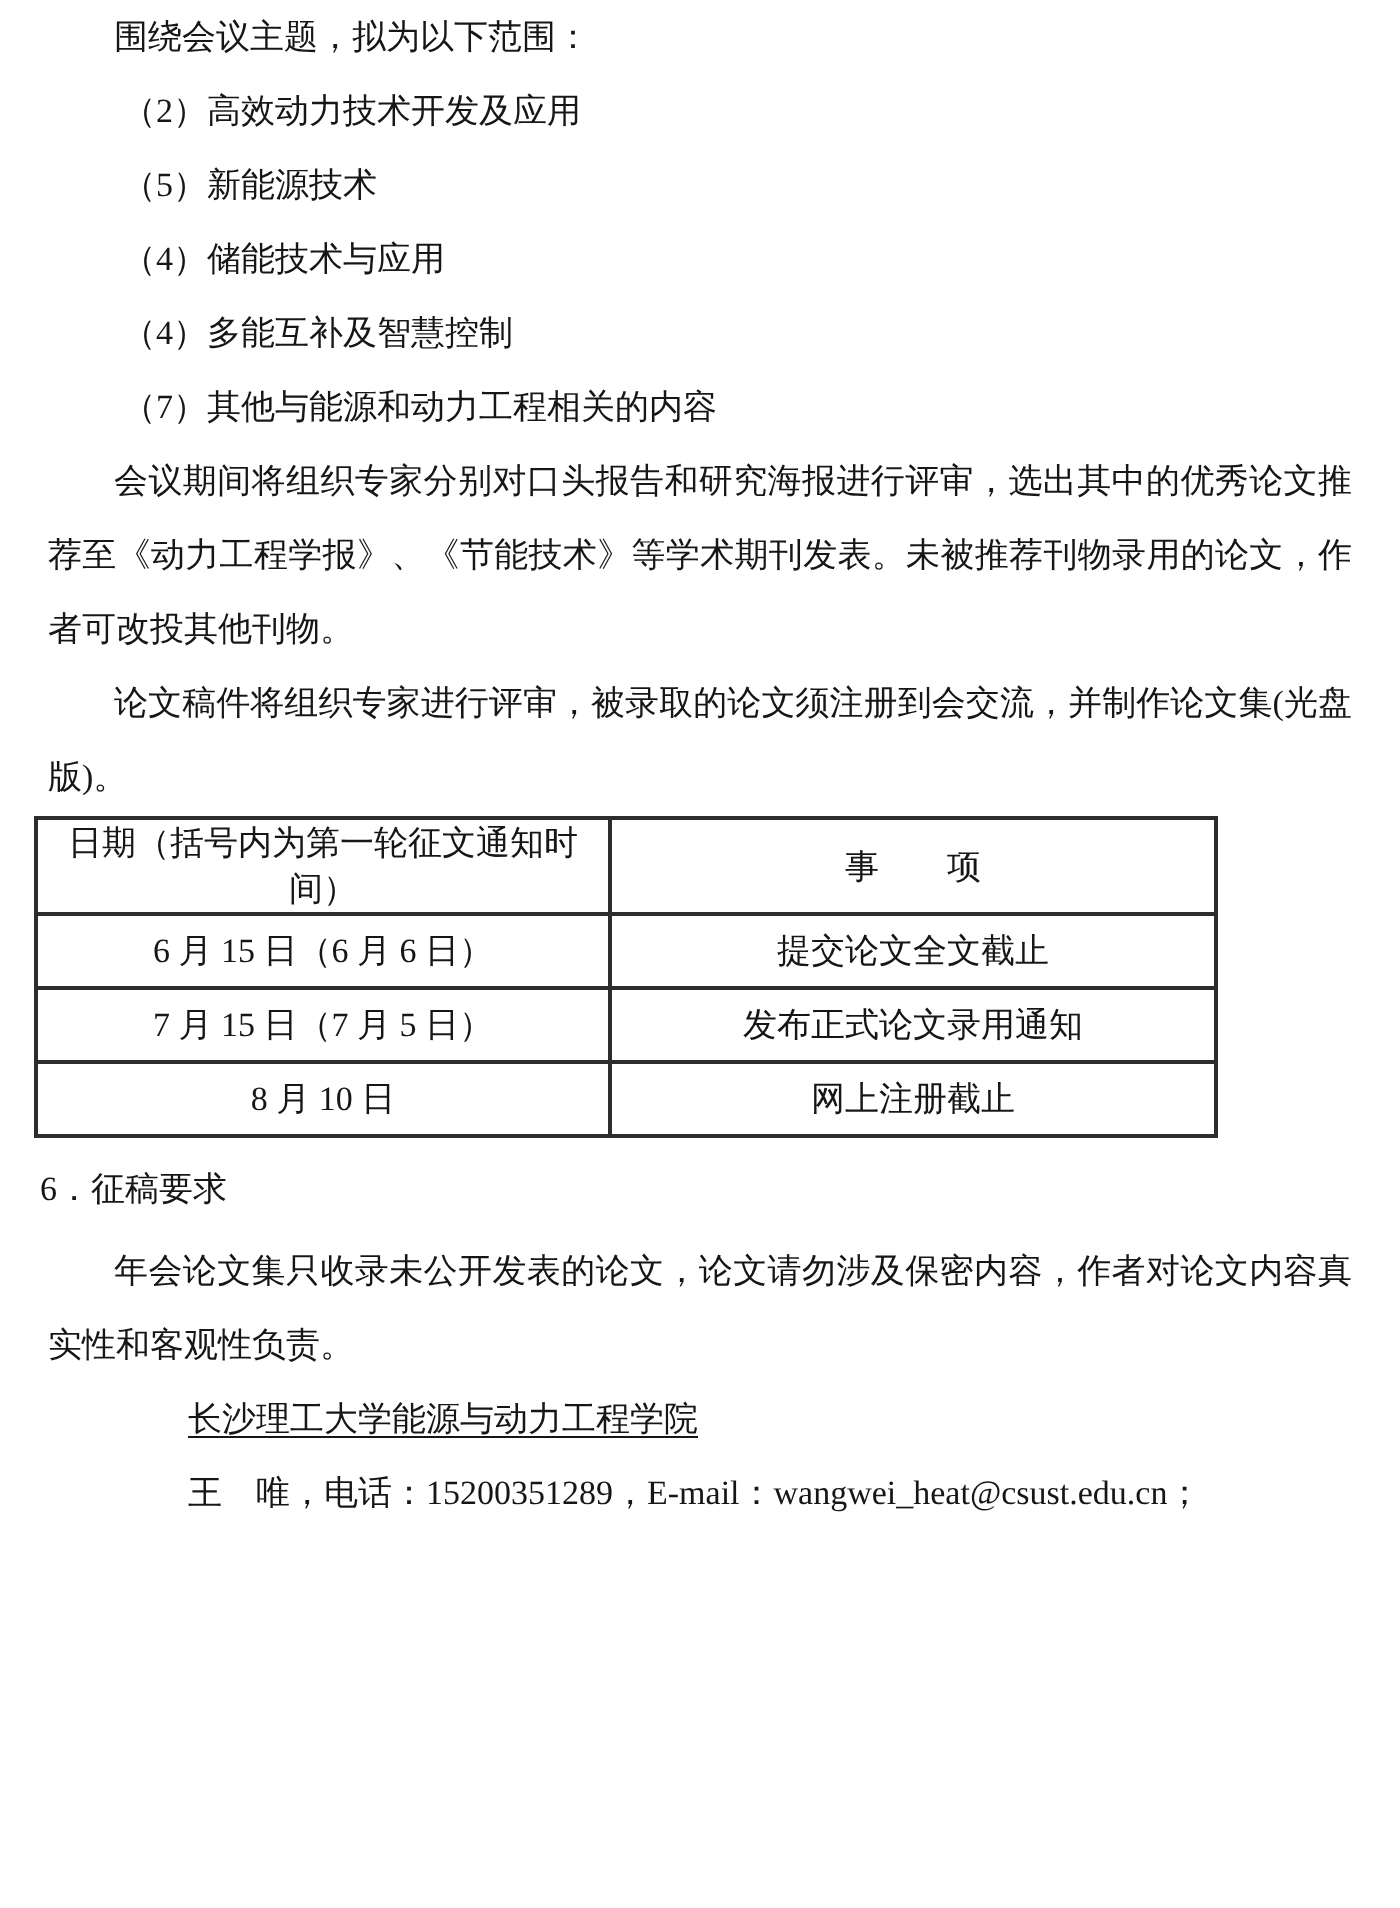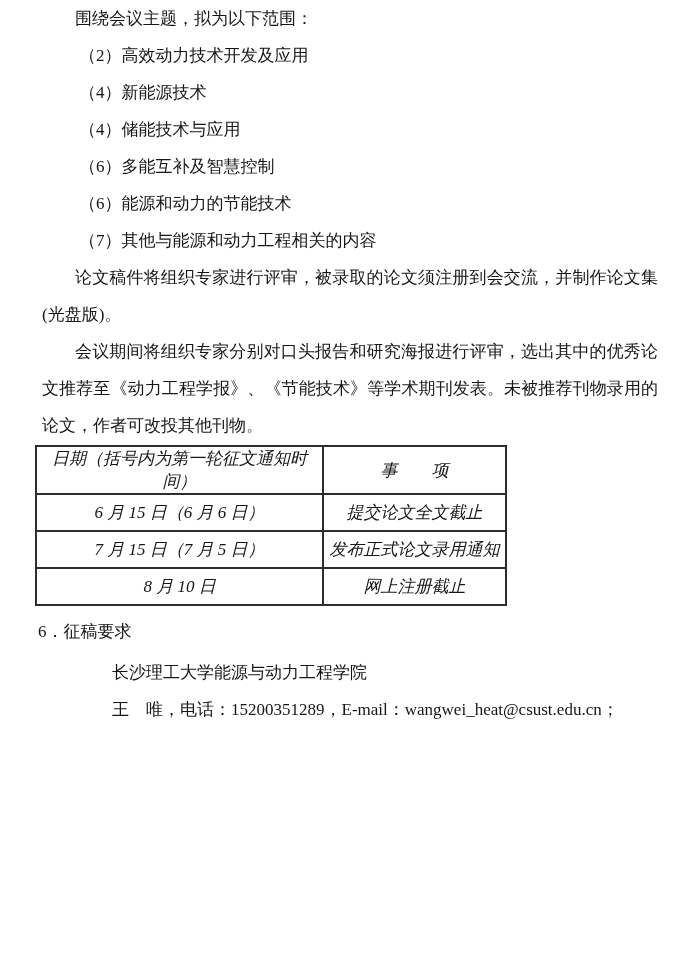--- a/index.html
+++ b/index.html
@@ -5,21 +5,21 @@
   html, body {
     margin: 0;
     padding: 0;
     background: #ffffff;
   }
   .page {
     position: relative;
     width: 700px;
     height: 954px;
     box-sizing: border-box;
-    padding: 0 42px;
+    padding: 0 24px;
     overflow: hidden;
     background: #ffffff;
     color: #161616;
     font-family: "Liberation Serif", "DejaVu Serif", serif;
     font-size: 17px;
   }
   p { margin: 0; }
   .body-par {
     line-height: 37px;
     text-indent: 33px;
@@ -31,64 +31,63 @@
   }
   .sec-heading {
     line-height: 26px;
     margin-left: -4px;
     text-indent: 0;
   }
   .sec-heading.h6 { margin-top: 12px; line-height: 28px; }
   table.schedule {
     border-collapse: collapse;
     table-layout: fixed;
-    width: 472px;
+    width: 592px;
     margin-left: -7px;
     margin-top: 1px;
-    font-style: italic;
   }
   table.schedule th, table.schedule td {
     border: 2px solid #2d2d2d;
     height: 35px;
     padding: 0;
     font-weight: normal;
     font-size: 17px;
     text-align: center;
     vertical-align: middle;
   }
   th.date-head {
     width: 285px;
     text-align: left;
     padding-left: 12px;
   }
   .bottom-block { margin-top: 8px; }
   .bottom-block p { line-height: 37px; }
   .indent-2em { text-indent: 33px; }
   .indent-deep { text-indent: 70px; }
   .underline {
+    text-decoration: underline;
     text-underline-offset: 3px;
   }
 </style>
 </head>
 <body>
 
 <div class="page">
 
   <p class="body-par">围绕会议主题，拟为以下范围：</p>
 
   <p class="scope-par">（2）高效动力技术开发及应用</p>
-  <p class="scope-par">（4）新能源技术</p>
+  <p class="scope-par">（5）新能源技术</p>
   <p class="scope-par">（4）储能技术与应用</p>
-  <p class="scope-par">（6）多能互补及智慧控制</p>
-  <p class="scope-par">（6）能源和动力的节能技术</p>
+  <p class="scope-par">（4）多能互补及智慧控制</p>
   <p class="scope-par">（7）其他与能源和动力工程相关的内容</p>
 
+  <p class="body-par">会议期间将组织专家分别对口头报告和研究海报进行评审，选出其中的优秀论文推荐至《动力工程学报》、《节能技术》等学术期刊发表。未被推荐刊物录用的论文，作者可改投其他刊物。</p>
+
   <p class="body-par">论文稿件将组织专家进行评审，被录取的论文须注册到会交流，并制作论文集(光盘版)。</p>
-
-  <p class="body-par">会议期间将组织专家分别对口头报告和研究海报进行评审，选出其中的优秀论文推荐至《动力工程学报》、《节能技术》等学术期刊发表。未被推荐刊物录用的论文，作者可改投其他刊物。</p>
 
 
   <table class="schedule">
     <thead>
       <tr>
         <th class="date-head">日期（括号内为第一轮征文通知时间）</th>
         <th>事　　项</th>
       </tr>
     </thead>
     <tbody>
@@ -103,17 +102,18 @@
       <tr>
         <td>8 月 10 日</td>
         <td>网上注册截止</td>
       </tr>
     </tbody>
   </table>
 
   <p class="sec-heading h6">6．征稿要求</p>
 
   <div class="bottom-block">
+    <p class="body-par">年会论文集只收录未公开发表的论文，论文请勿涉及保密内容，作者对论文内容真实性和客观性负责。</p>
     <p class="indent-deep"><span class="underline">长沙理工大学能源与动力工程学院</span></p>
     <p class="indent-deep">王　唯，电话：15200351289，E-mail：wangwei_heat@csust.edu.cn；</p>
   </div>
 
 </div>
 
 </body></html>

